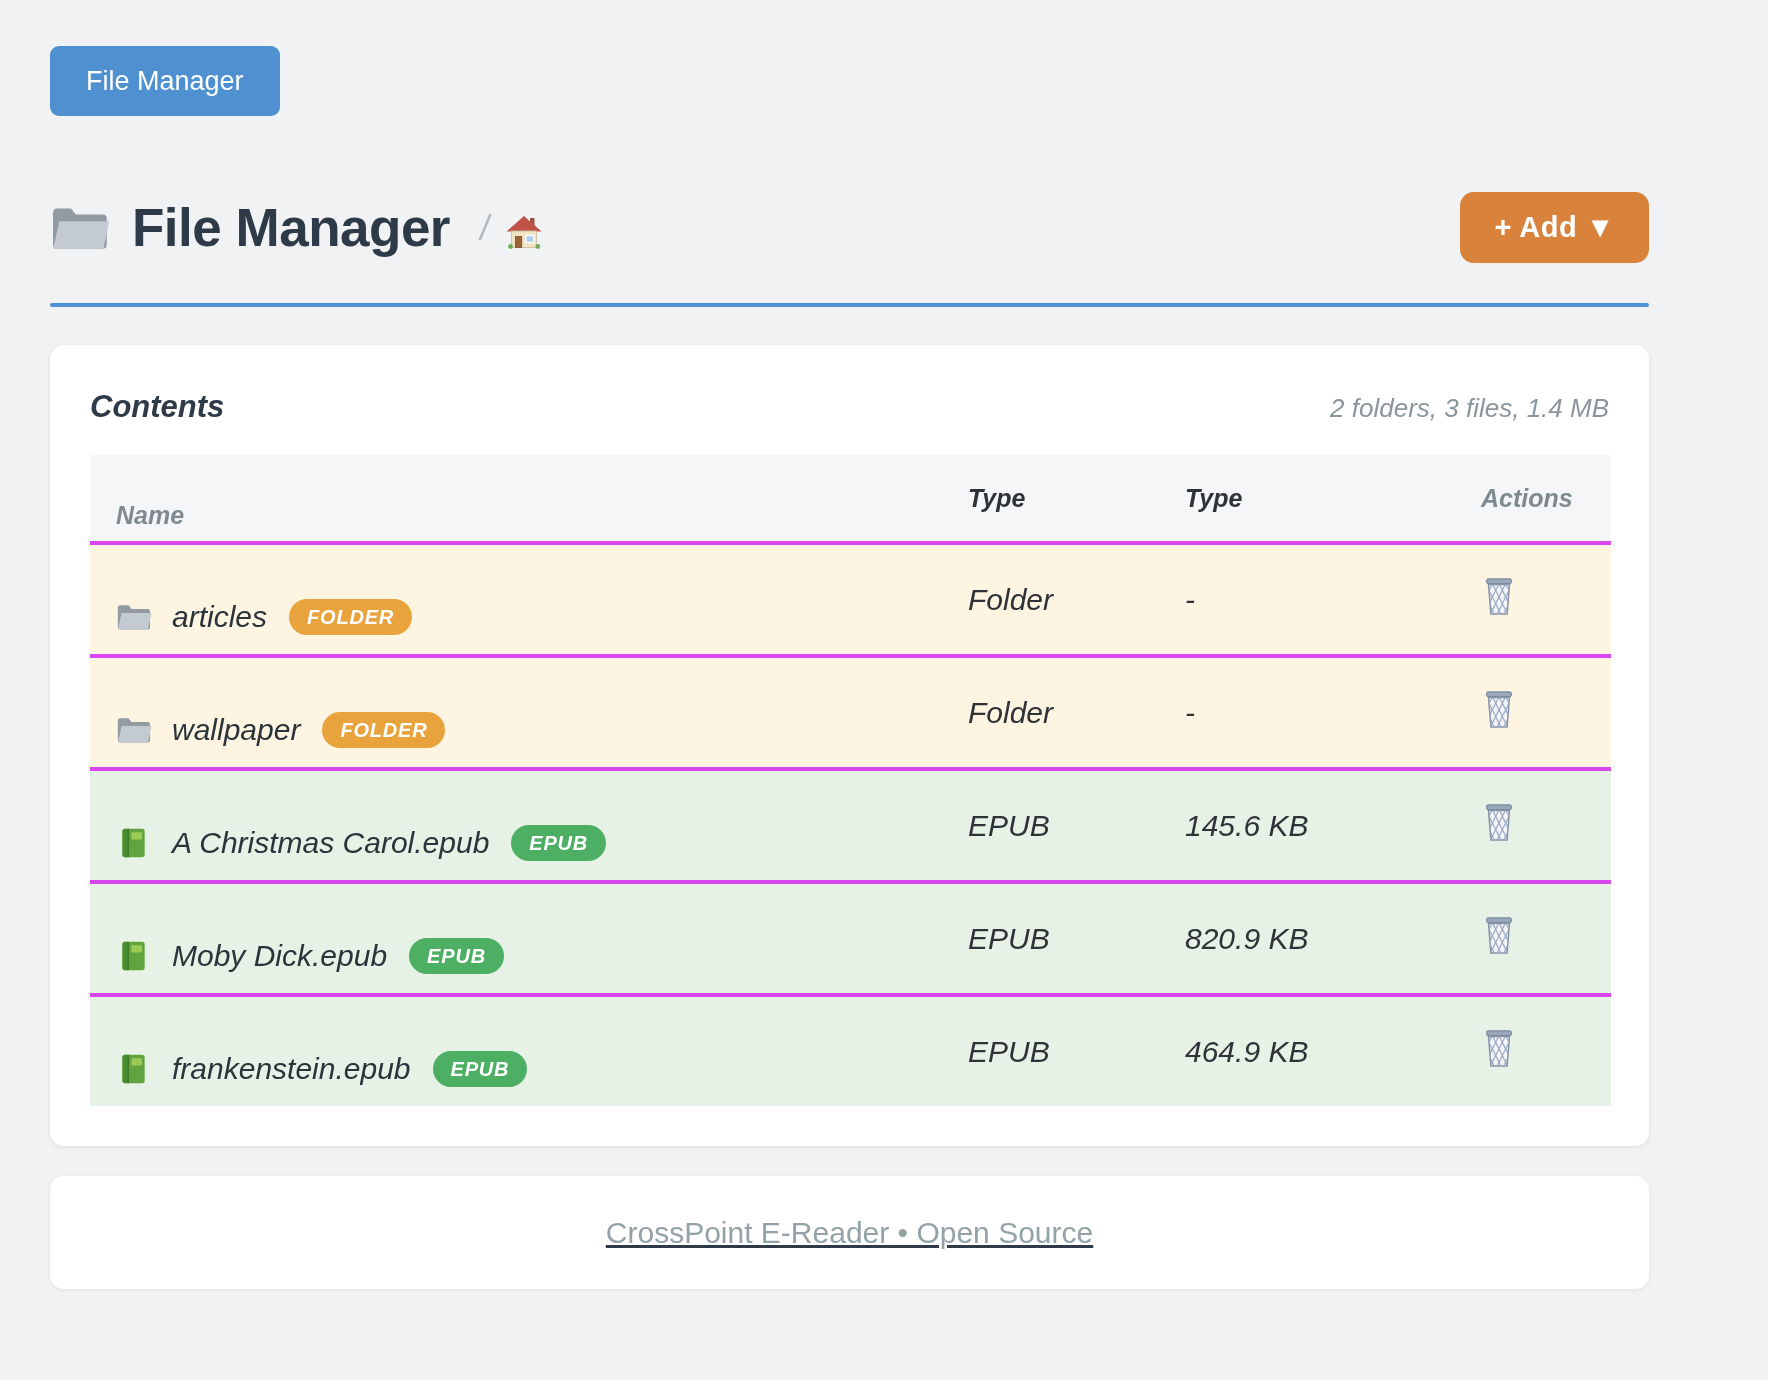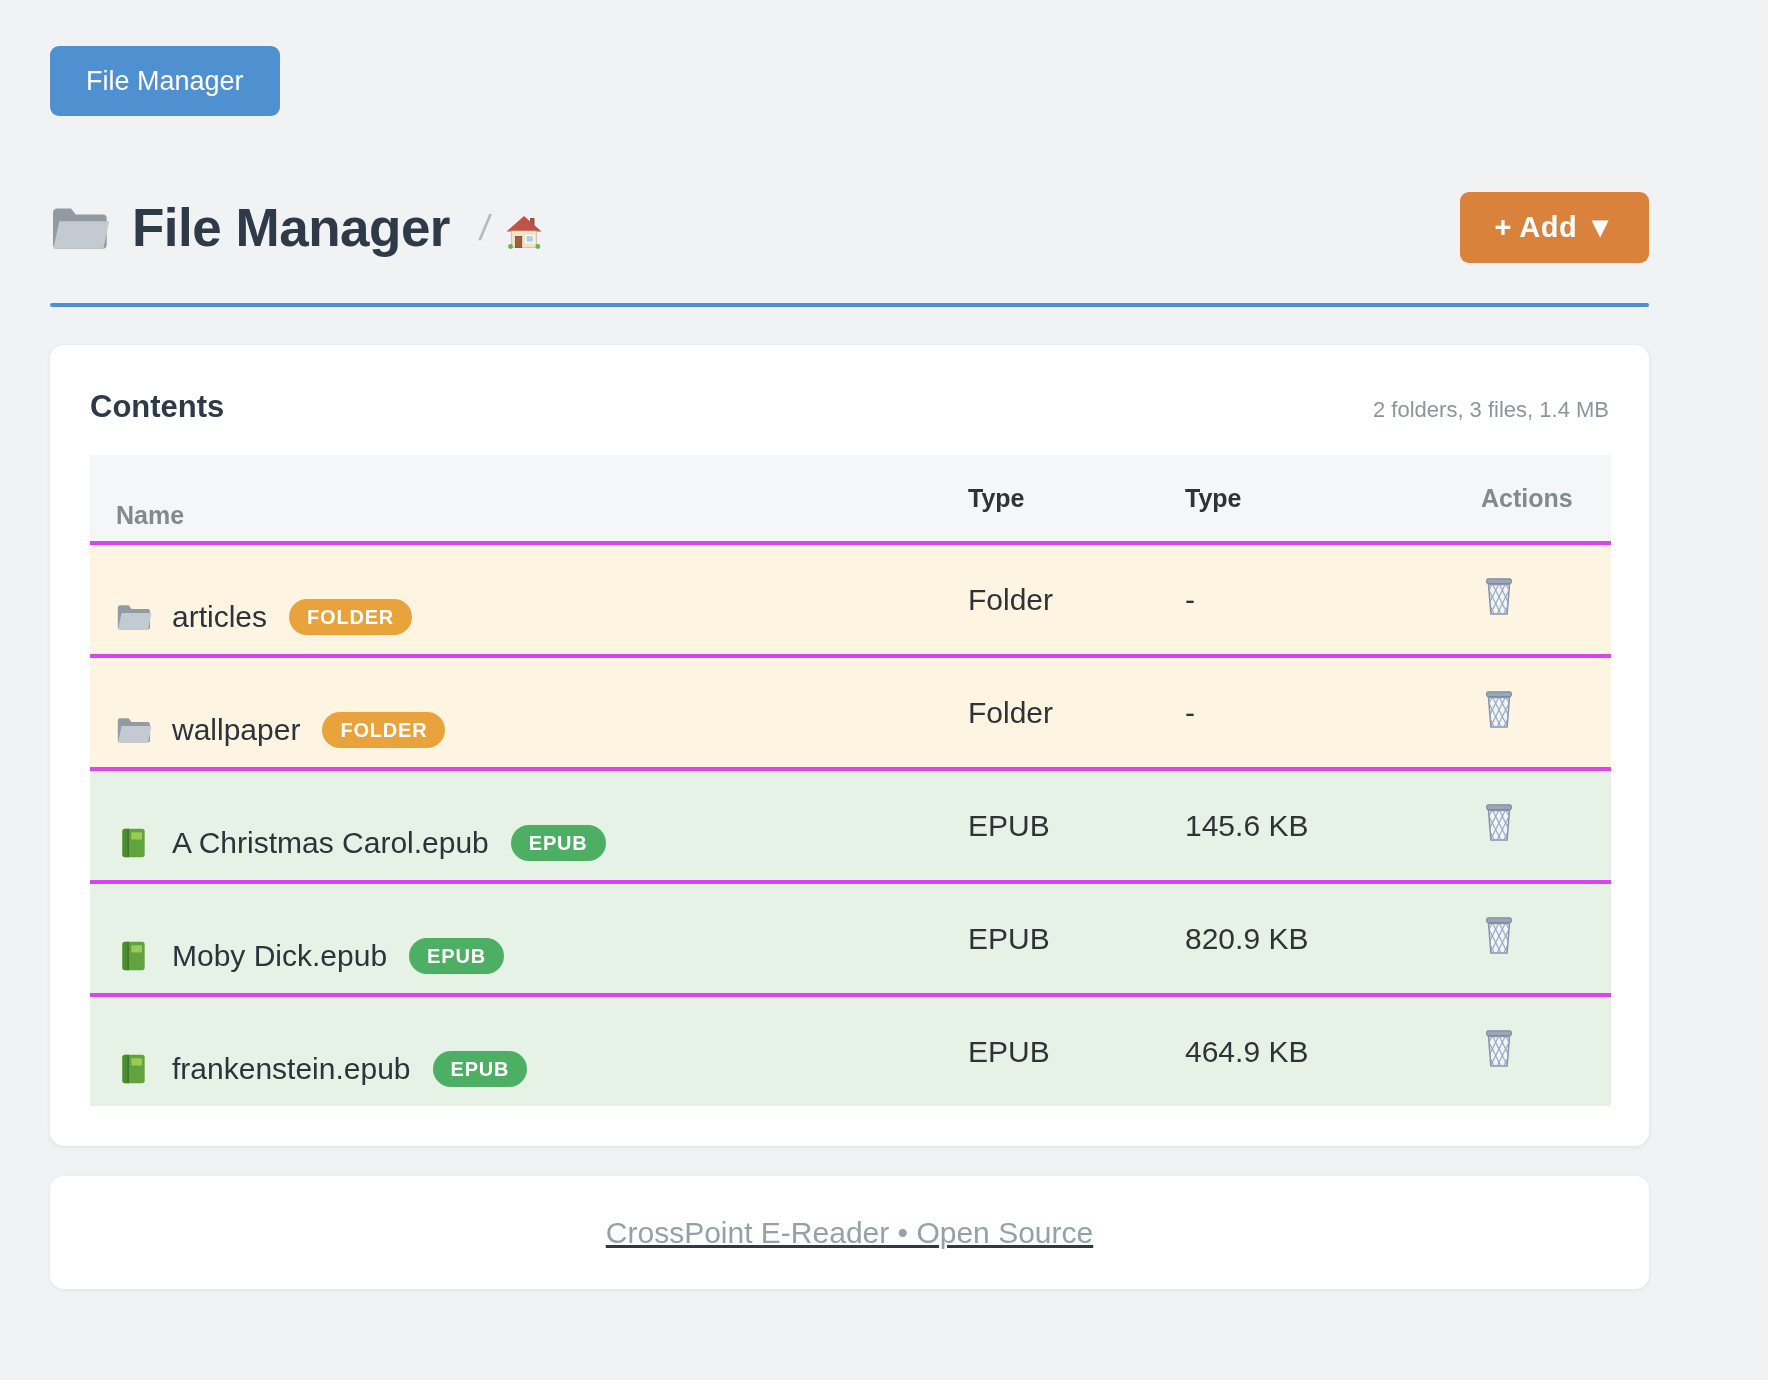--- a/index.html
+++ b/index.html
@@ -34,34 +34,34 @@
   .page-header{
     display:flex;align-items:center;justify-content:space-between;
     width:1599px;margin-top:76px;
   }
   .title-wrap{display:flex;align-items:center;}
   .title-folder{width:60px;height:52px;margin-right:22px;}
   h1.page-title{font-size:53px;font-weight:700;color:var(--ink);letter-spacing:-0.5px;}
   .crumb-sep{font-size:36px;color:#b3bac0;margin-left:30px;font-weight:300;transform:skewX(-8deg);}
   .crumb-home{width:36px;height:34px;margin-left:16px;margin-top:8px;}
   .add-btn{
-    height:71px;padding:0 34px;border:none;border-radius:9px;
+    height:71px;padding:0 34px;border:none;border-radius:14px;
     background:var(--accent-orange);color:#fff;font-size:29px;font-weight:700;
     font-family:inherit;cursor:pointer;letter-spacing:0.5px;
   }
   .blue-rule{width:1599px;height:4px;background:var(--rule-blue);margin-top:40px;border-radius:2px;}
 
   
   .card{
     width:1599px;background:#fff;border-radius:14px;margin-top:38px;
-    box-shadow:0 1px 4px rgba(40,50,60,.10);padding:44px 40px 40px 40px;
+    box-shadow:0 1px 4px rgba(40,50,60,.10);padding:44px 40px 40px 40px;font-style:italic;
   }
   .card-head{display:flex;align-items:baseline;justify-content:space-between;margin-bottom:30px;}
   .card-title{font-size:31px;font-weight:700;color:var(--ink);}
-  .card-summary{font-size:22px;color:var(--muted);}
+  .card-summary{font-size:26px;color:var(--muted);}
 
   .table{width:1521px;}
   .trow{
     display:grid;grid-template-columns:1fr 217px 284px 142px;
     align-items:center;
   }
   .thead{height:86px;background:#f4f6f8;color:#7f8b90;font-weight:700;font-size:25px;}
   .thead .cell{padding-right:8px;}
   .row{height:113px;font-size:30px;border-top:4px solid #d946ef;}
   .row[data-kind="folder"]{background:var(--row-folder-bg);}

